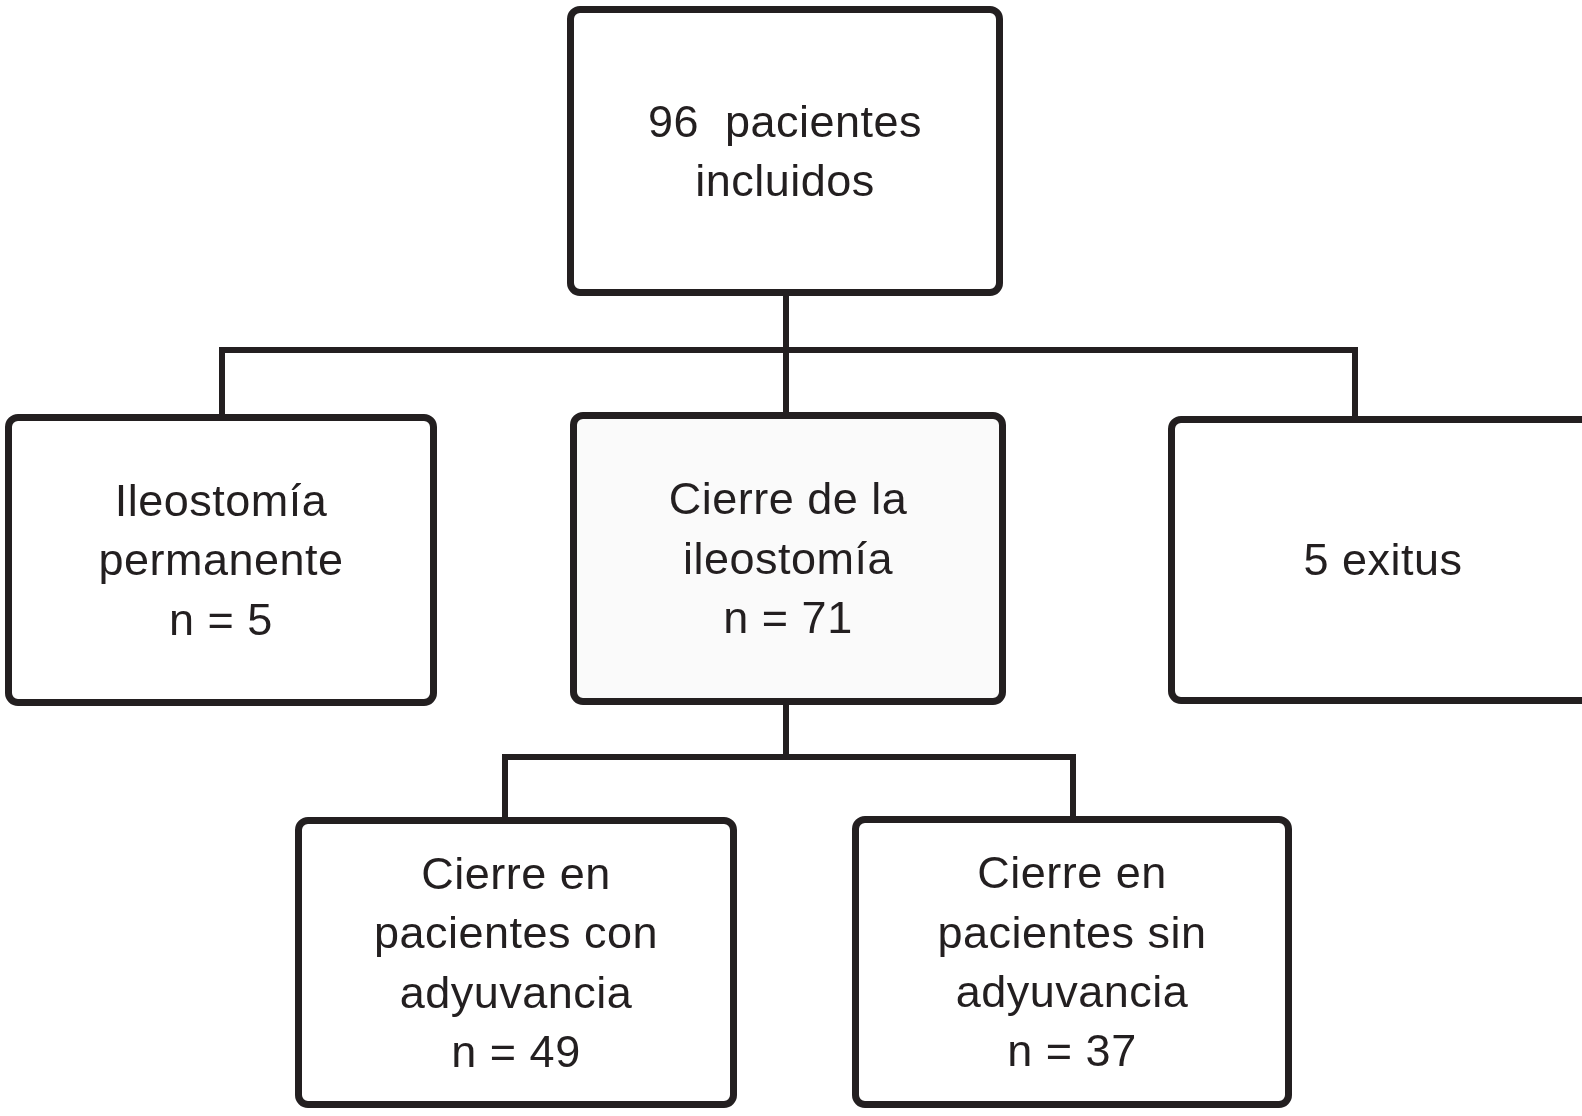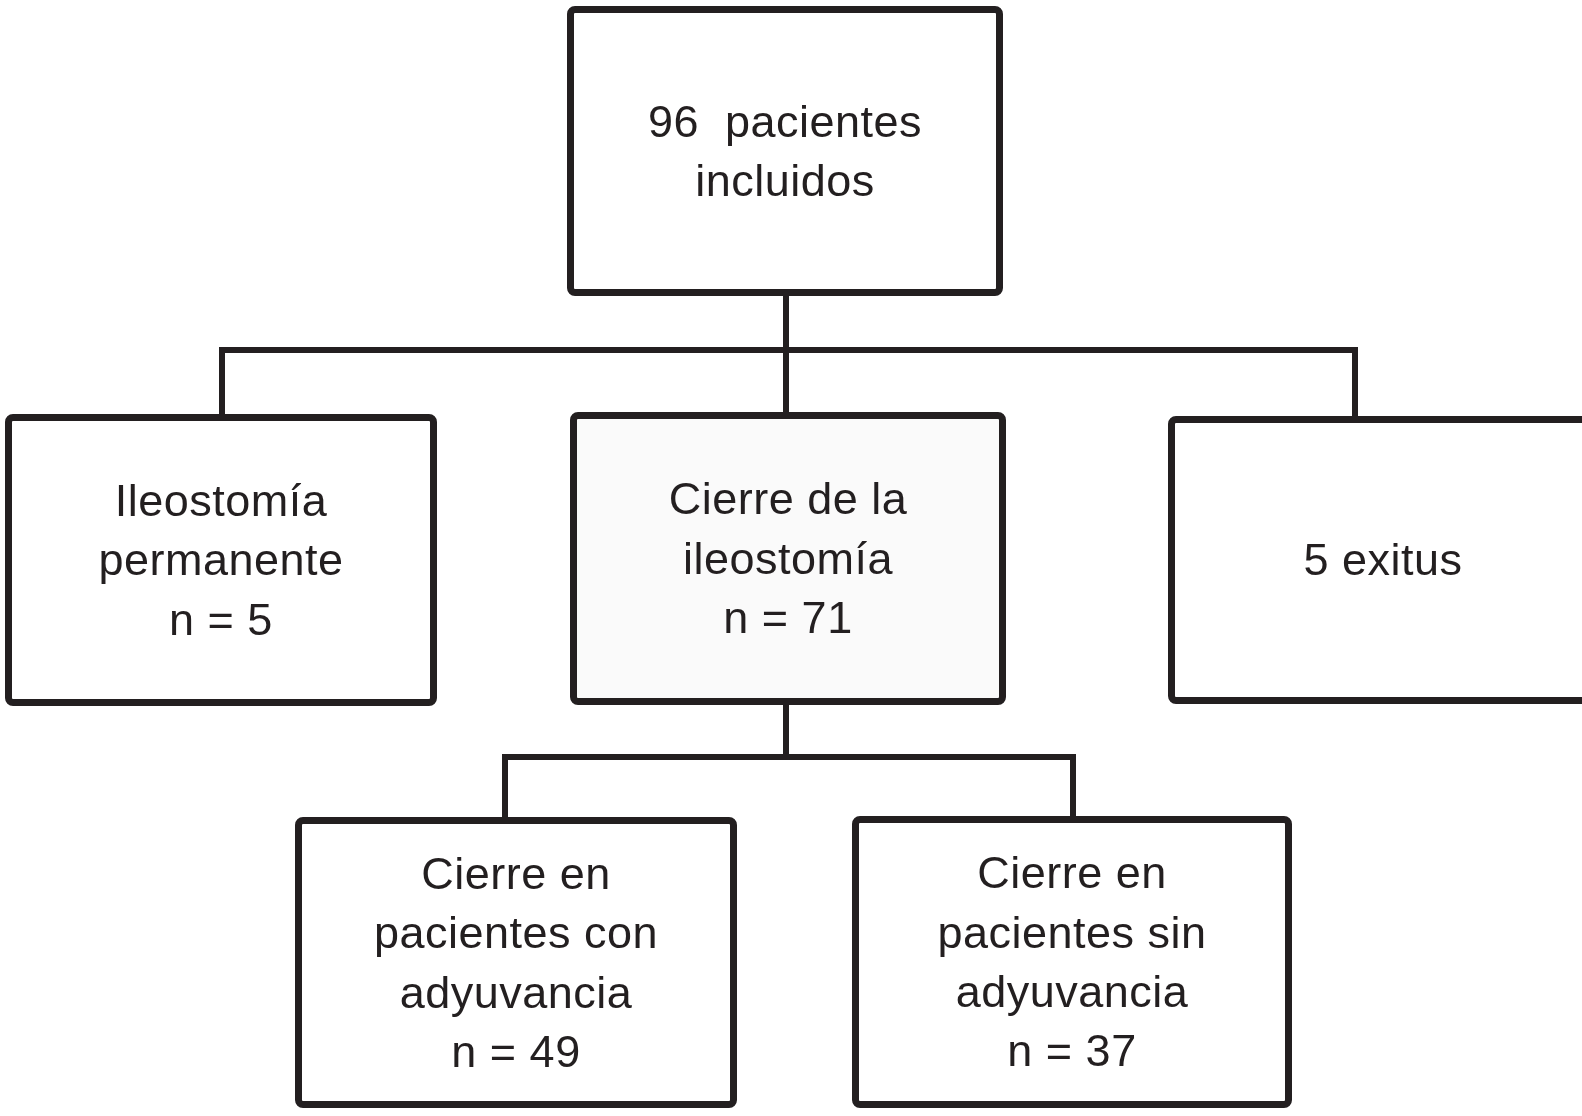--- a/index.html
+++ b/index.html
@@ -19,21 +19,21 @@
   
   .line {
     position: absolute;
     background: #231f20;
   }
   
   .node {
     position: absolute;
     box-sizing: border-box;
     border: 7px solid #231f20;
-    border-radius: 8px;
+    border-radius: 13px;
     background: #ffffff;
     display: flex;
     align-items: center;
     justify-content: center;
     text-align: center;
   }
   .node-text {
     font-size: 45px;
     line-height: 1.32;
     white-space: pre-wrap;

